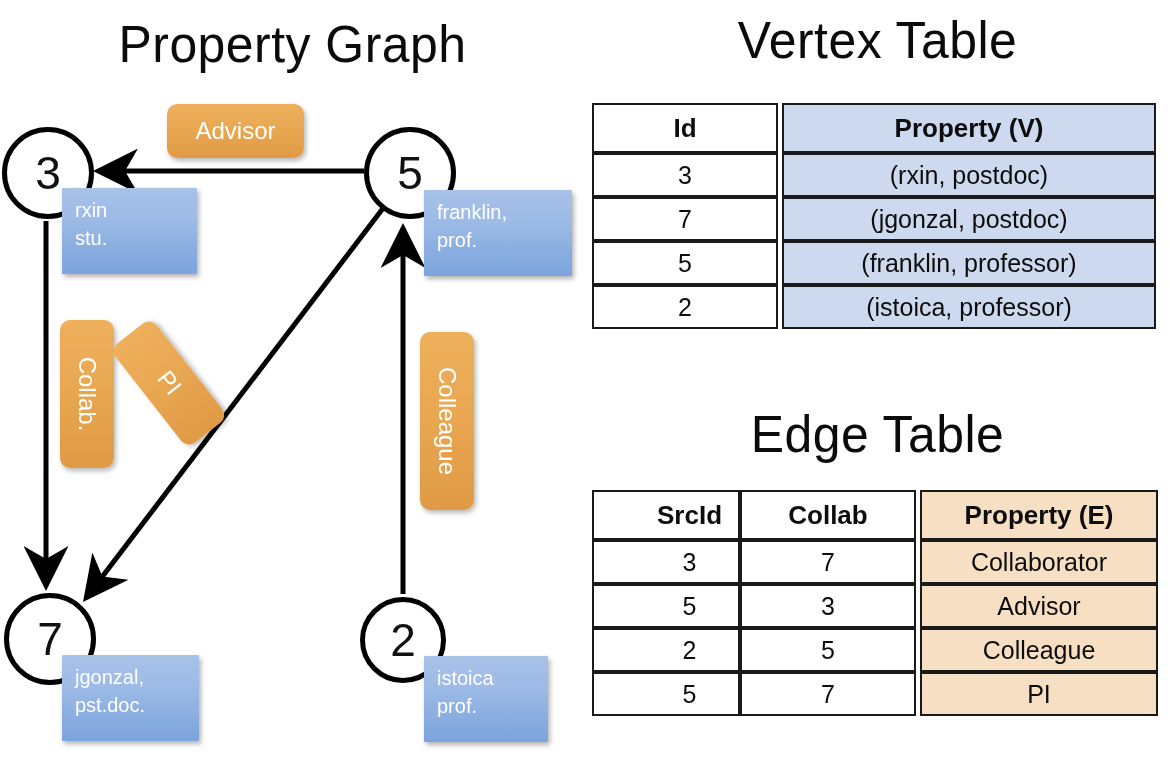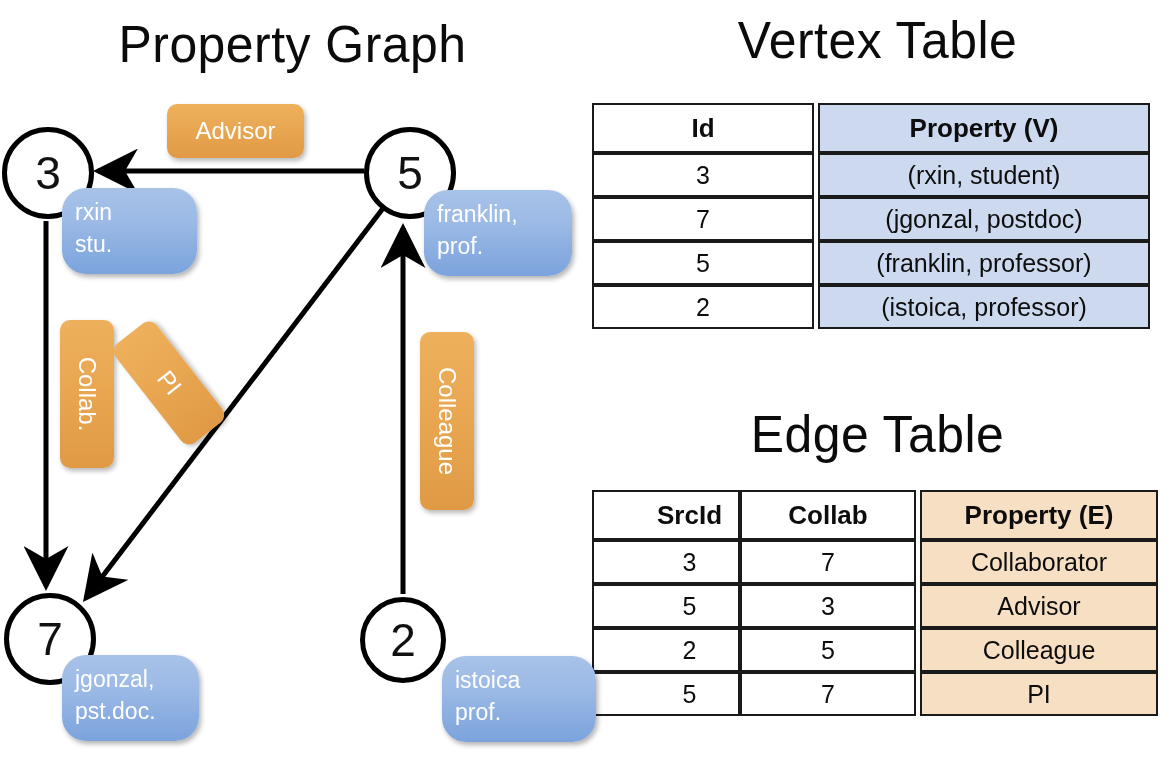--- a/index.html
+++ b/index.html
@@ -62,37 +62,37 @@
     z-index: 3;
   }
   #vertex-3 { left: 2px;   top: 127px; width: 92px; height: 92px; }
   #vertex-5 { left: 364px; top: 127px; width: 92px; height: 92px; }
   #vertex-7 { left: 4px;   top: 593px; width: 92px; height: 92px; }
   #vertex-2 { left: 360px; top: 597px; width: 86px; height: 86px; }
 
   
   .prop-chip {
     position: absolute;
-    border-radius: 24px;
+    border-radius: 1px;
     background: linear-gradient(180deg, #a8c2e8 0%, #9dbbe6 35%, #7ba3dc 100%);
     box-shadow: 2px 3px 5px rgba(0,0,0,0.30);
     color: #ffffff;
     font-family: "Liberation Sans", sans-serif;
     font-weight: 300;
-    font-size: 23px;
+    font-size: 20px;
     line-height: 1.38;
     padding: 9px 13px;
     box-sizing: border-box;
     z-index: 5;
     white-space: pre-line;
   }
   #chip-rxin     { left: 62px;  top: 188px; width: 135px; height: 86px; }
   #chip-franklin { left: 424px; top: 190px; width: 148px; height: 86px; }
   #chip-jgonzal  { left: 62px;  top: 655px; width: 137px; height: 86px; }
-  #chip-istoica  { left: 442px; top: 656px; width: 154px; height: 86px; }
+  #chip-istoica  { left: 424px; top: 656px; width: 124px; height: 86px; }
 
   
   .edge-chip {
     position: absolute;
     border-radius: 10px;
     background: linear-gradient(180deg, #eeb05c 0%, #e9a752 45%, #e09a45 100%);
     box-shadow: 2px 3px 5px rgba(0,0,0,0.28);
     color: #ffffff;
     font-family: "Liberation Sans", sans-serif;
     font-weight: 300;
@@ -141,22 +141,22 @@
     text-align: center;
     padding: 0;
     height: 44px;
     box-sizing: border-box;
     color: #0d0d0d;
   }
   .tbl th { font-weight: 700; font-size: 26px; height: 50px; }
   .sep { border: none !important; width: 4px; background: #fff; }
 
   #vertex-table { left: 592px; top: 103px; }
-  #vertex-table .c-id   { width: 222px; }
-  #vertex-table .c-prop { width: 332px; }
+  #vertex-table .c-id   { width: 186px; }
+  #vertex-table .c-prop { width: 374px; }
   #vertex-table .blue   { background: #ccd9ef; }
 
   #edge-table { left: 592px; top: 490px; }
   #edge-table .c-src  { width: 148px; padding-left: 47px; }
   #edge-table .c-dst  { width: 176px; }
   #edge-table .c-prop { width: 238px; }
   #edge-table .peach  { background: #f7dfc4; }
 </style>
 </head>
 <body>
@@ -214,21 +214,21 @@
 <table class="tbl" id="vertex-table">
   <tbody>
       <tr>
     <th class="c-id">Id</th>
     <td class="sep"></td>
     <th class="c-prop blue">Property (V)</th>
   </tr>
   <tr>
     <td class="c-id">3</td>
     <td class="sep"></td>
-    <td class="c-prop blue">(rxin, student)</td>
+    <td class="c-prop blue">(rxin, postdoc)</td>
   </tr>
   <tr>
     <td class="c-id">7</td>
     <td class="sep"></td>
     <td class="c-prop blue">(jgonzal, postdoc)</td>
   </tr>
   <tr>
     <td class="c-id">5</td>
     <td class="sep"></td>
     <td class="c-prop blue">(franklin, professor)</td>

